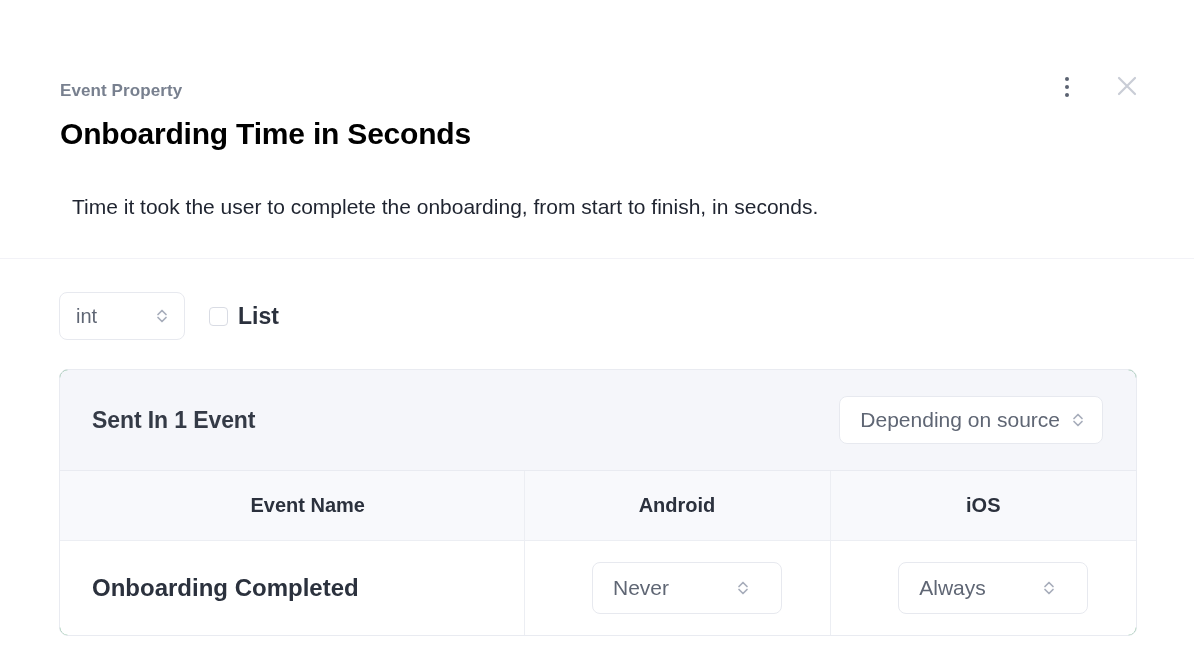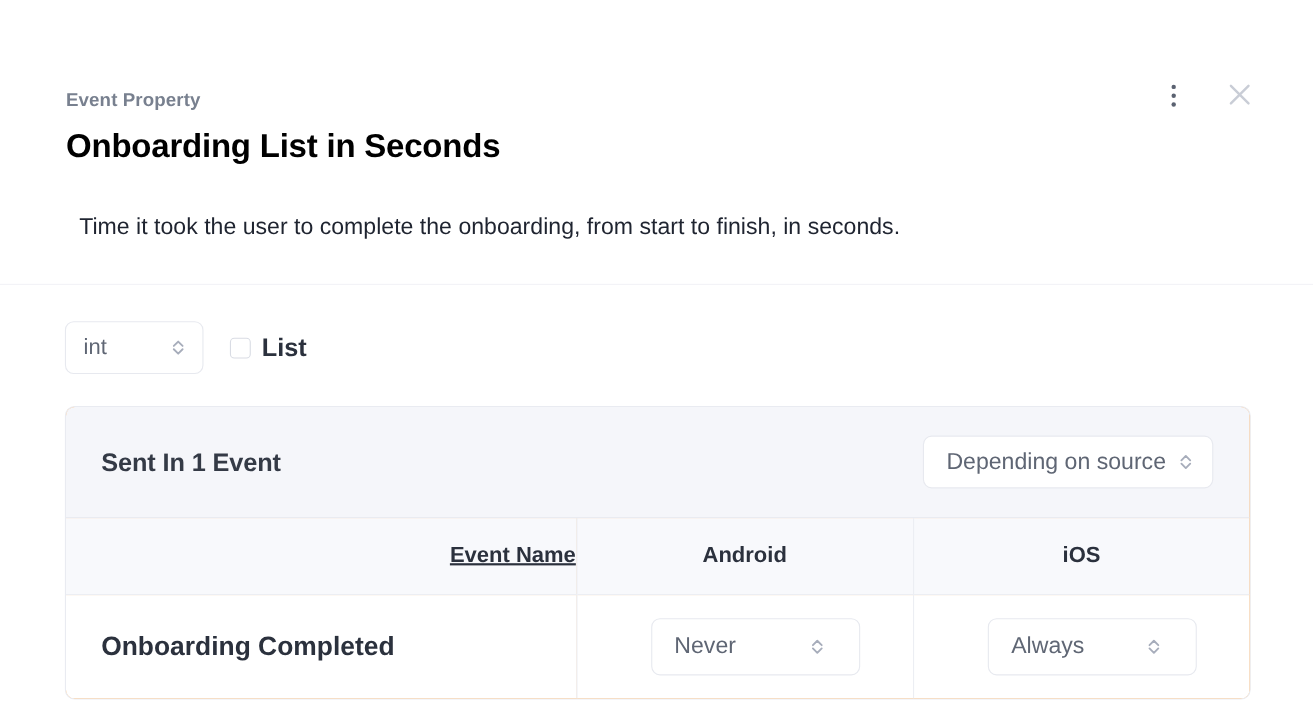--- a/index.html
+++ b/index.html
@@ -164,21 +164,21 @@
 
   
   .card {
     position: absolute;
     left: 59px;
     top: 369px;
     width: 1078px;
     box-sizing: border-box;
     border: 1px solid #e9ebf1;
     border-radius: 9px;
-    background: #fdba74;
+    background: #15803d;
     overflow: hidden;
   }
 
   .card-head {
     height: 101px;
     box-sizing: border-box;
     background: #f5f6fa;
     display: flex;
     align-items: center;
     justify-content: space-between;
@@ -215,23 +215,22 @@
     background: #f8f9fc;
     height: 69px;
     font-size: 20px;
     font-weight: bold;
     color: #2b313d;
     border-bottom: 1px solid #eceef3;
     padding: 0;
   }
 
   .th-event {
-    text-align: right;
+    text-align: center;
     padding-left: 32px !important;
-    text-decoration: underline;
   }
   .th-center { text-align: center; }
 
   .table thead th + th,
   .table tbody td + td {
     border-left: 1px solid #eceef3;
   }
 
   .table tbody td {
     height: 94px;
@@ -261,21 +260,21 @@
   }
 
 </style>
 </head>
 <body>
 
 <div class="panel">
 
   <div class="header">
     <div class="eyebrow">Event Property</div>
-    <h1 class="title">Onboarding List in Seconds</h1>
+    <h1 class="title">Onboarding Time in Seconds</h1>
     <p class="description">Time it took the user to complete the onboarding, from start to finish, in seconds.</p>
 
     <div class="header-actions">
       <button class="icon-btn">
         <span class="kebab">
           <i></i>
             <i></i>
             <i></i>
         </span>
       </button>

